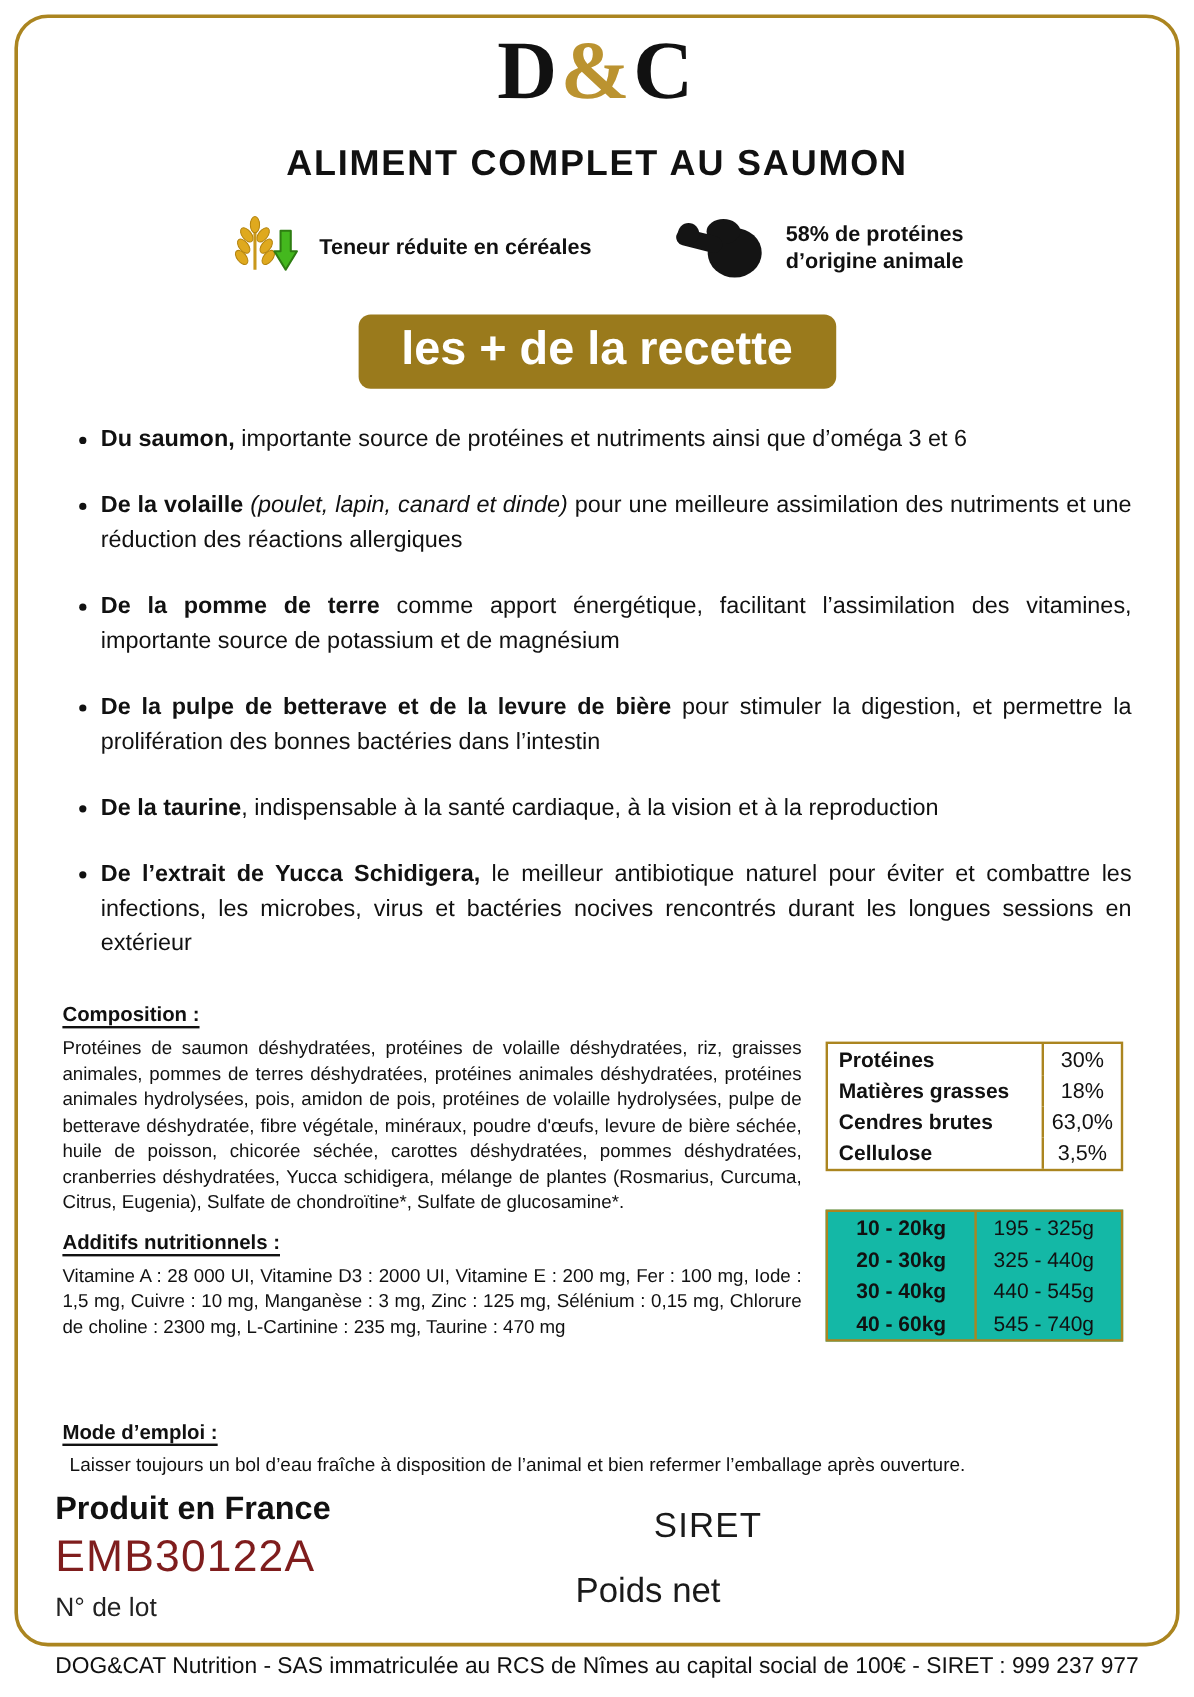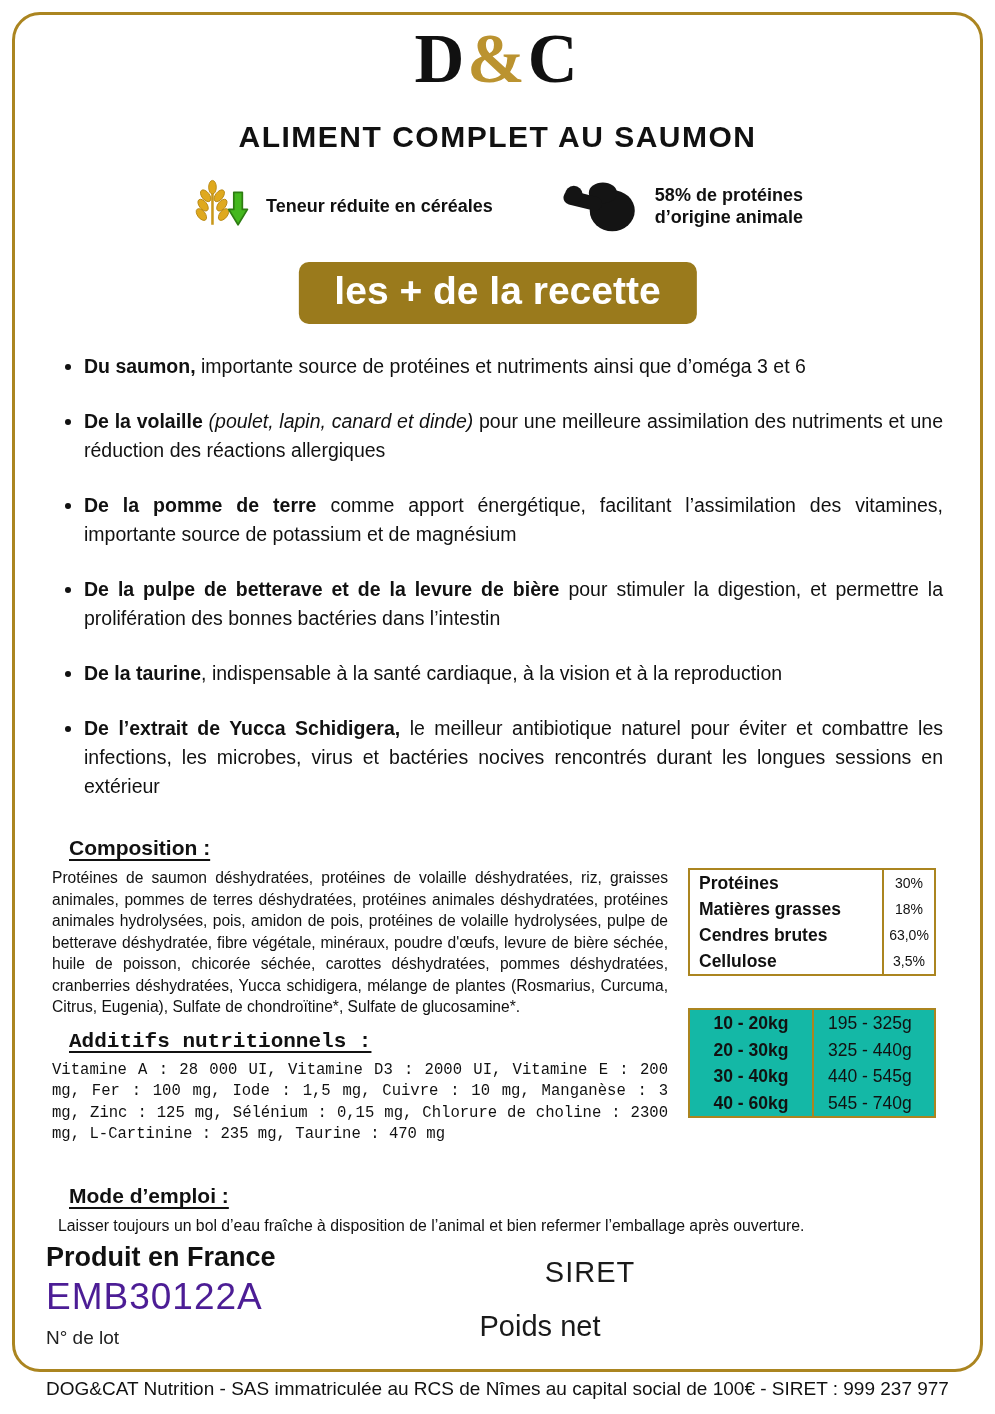--- a/index.html
+++ b/index.html
@@ -33,39 +33,39 @@
   }
   .bullets{
     position:absolute;top:352px;left:52px;right:52px;margin:0;padding:0 0 0 32px;
   }
   .bullets li{
     margin-bottom:26px;font-size:19.5px;line-height:29px;text-align:justify;
   }
   .cols-left{position:absolute;top:836px;left:52px;width:616px;}
   .cols-right{position:absolute;top:868px;left:688px;width:248px;}
   .sec-heading{
-    font-size:21px;font-weight:700;margin:0 17px 7px;
+    font-size:17px;font-weight:700;margin:0 0 7px;
     text-decoration:underline;text-decoration-thickness:2px;text-underline-offset:4px;
   }
   .body-text{font-size:15.6px;line-height:21.5px;text-align:justify;margin:0;}
-  .additifs{margin-top:12px;font-family:Liberation Mono, monospace;}
+  .additifs{margin-top:12px;}
   .a-table{border:2.5px solid #ab8520;background:#fff;}
   .a-row{display:flex;align-items:stretch;}
   .a-label{flex:1;font-weight:700;font-size:17.5px;line-height:26px;padding:0 6px 0 9px;border-right:2.5px solid #ab8520;}
-  .a-value{width:50px;text-align:center;font-size:14px;line-height:26px;}
+  .a-value{width:64px;text-align:center;font-size:18px;line-height:26px;}
   .f-table{border:2.5px solid #ab8520;margin-top:32px;background:#14b8a6;}
   .f-row{display:flex;}
   .f-weight{width:122px;text-align:center;font-weight:700;font-size:17.5px;line-height:26.5px;border-right:2.5px solid #ab8520;}
   .f-ration{flex:1;padding-left:14px;font-size:17.5px;line-height:26.5px;}
   .usage{position:absolute;top:1184px;left:52px;right:52px;}
   .usage .usage-text{font-size:15.8px;line-height:22px;margin:0;padding-left:6px;text-align:left;}
   .bottom-left{position:absolute;top:1242px;left:46px;}
   .made-in{font-size:27px;font-weight:700;}
-  .batch-code{font-size:37px;font-weight:400;letter-spacing:1px;margin-top:3px;color:#4c1d95;}
-  .batch-label{font-size:19px;margin-top:9px;color:#222;}
+  .batch-code{font-size:37px;font-weight:400;letter-spacing:1px;margin-top:3px;color:#7f1d1d;}
+  .batch-label{font-size:22px;margin-top:9px;color:#222;}
   .dluo{position:absolute;top:1256px;left:470px;width:240px;text-align:center;font-size:29px;letter-spacing:1px;color:#1a1a1a;}
   .poids{position:absolute;top:1310px;left:400px;width:280px;text-align:center;font-size:29px;color:#1a1a1a;}
   .footer{position:absolute;top:1378px;left:0;right:0;text-align:center;font-size:19px;color:#111;}
   .icon svg{display:block;}
 </style>
 </head>
 <body>
 
 <div class="page">
   <div class="frame"></div>

